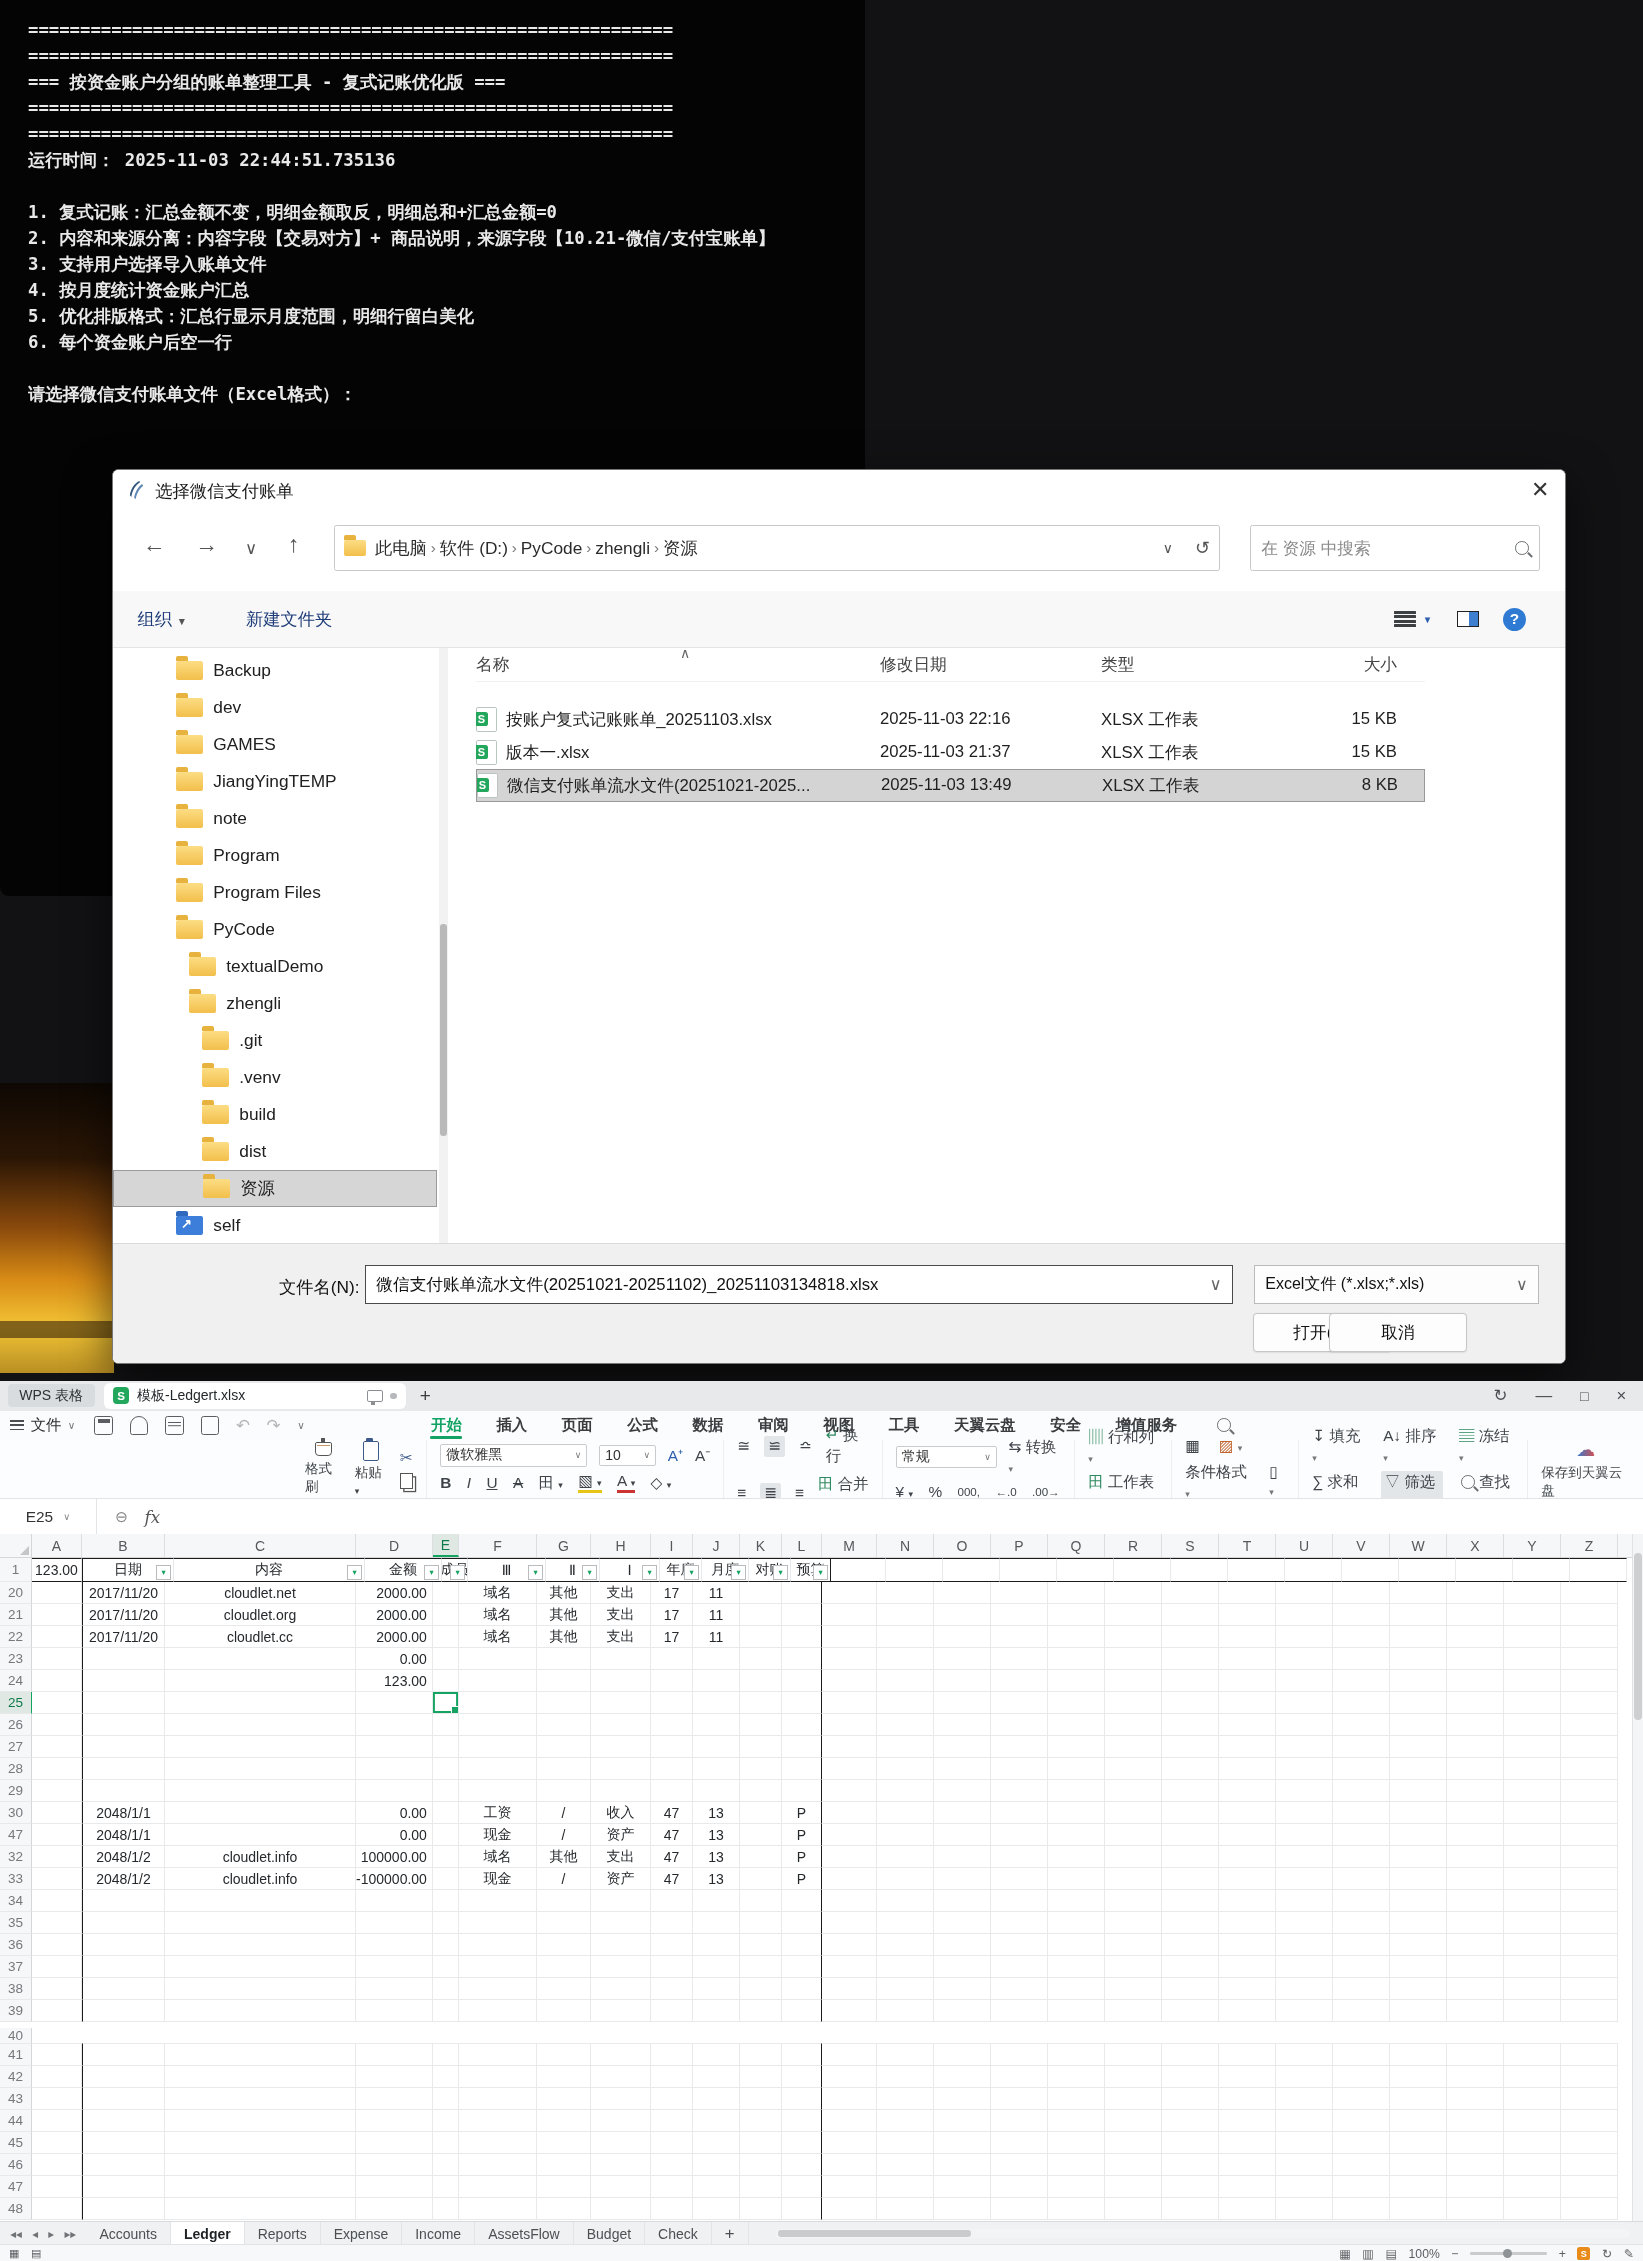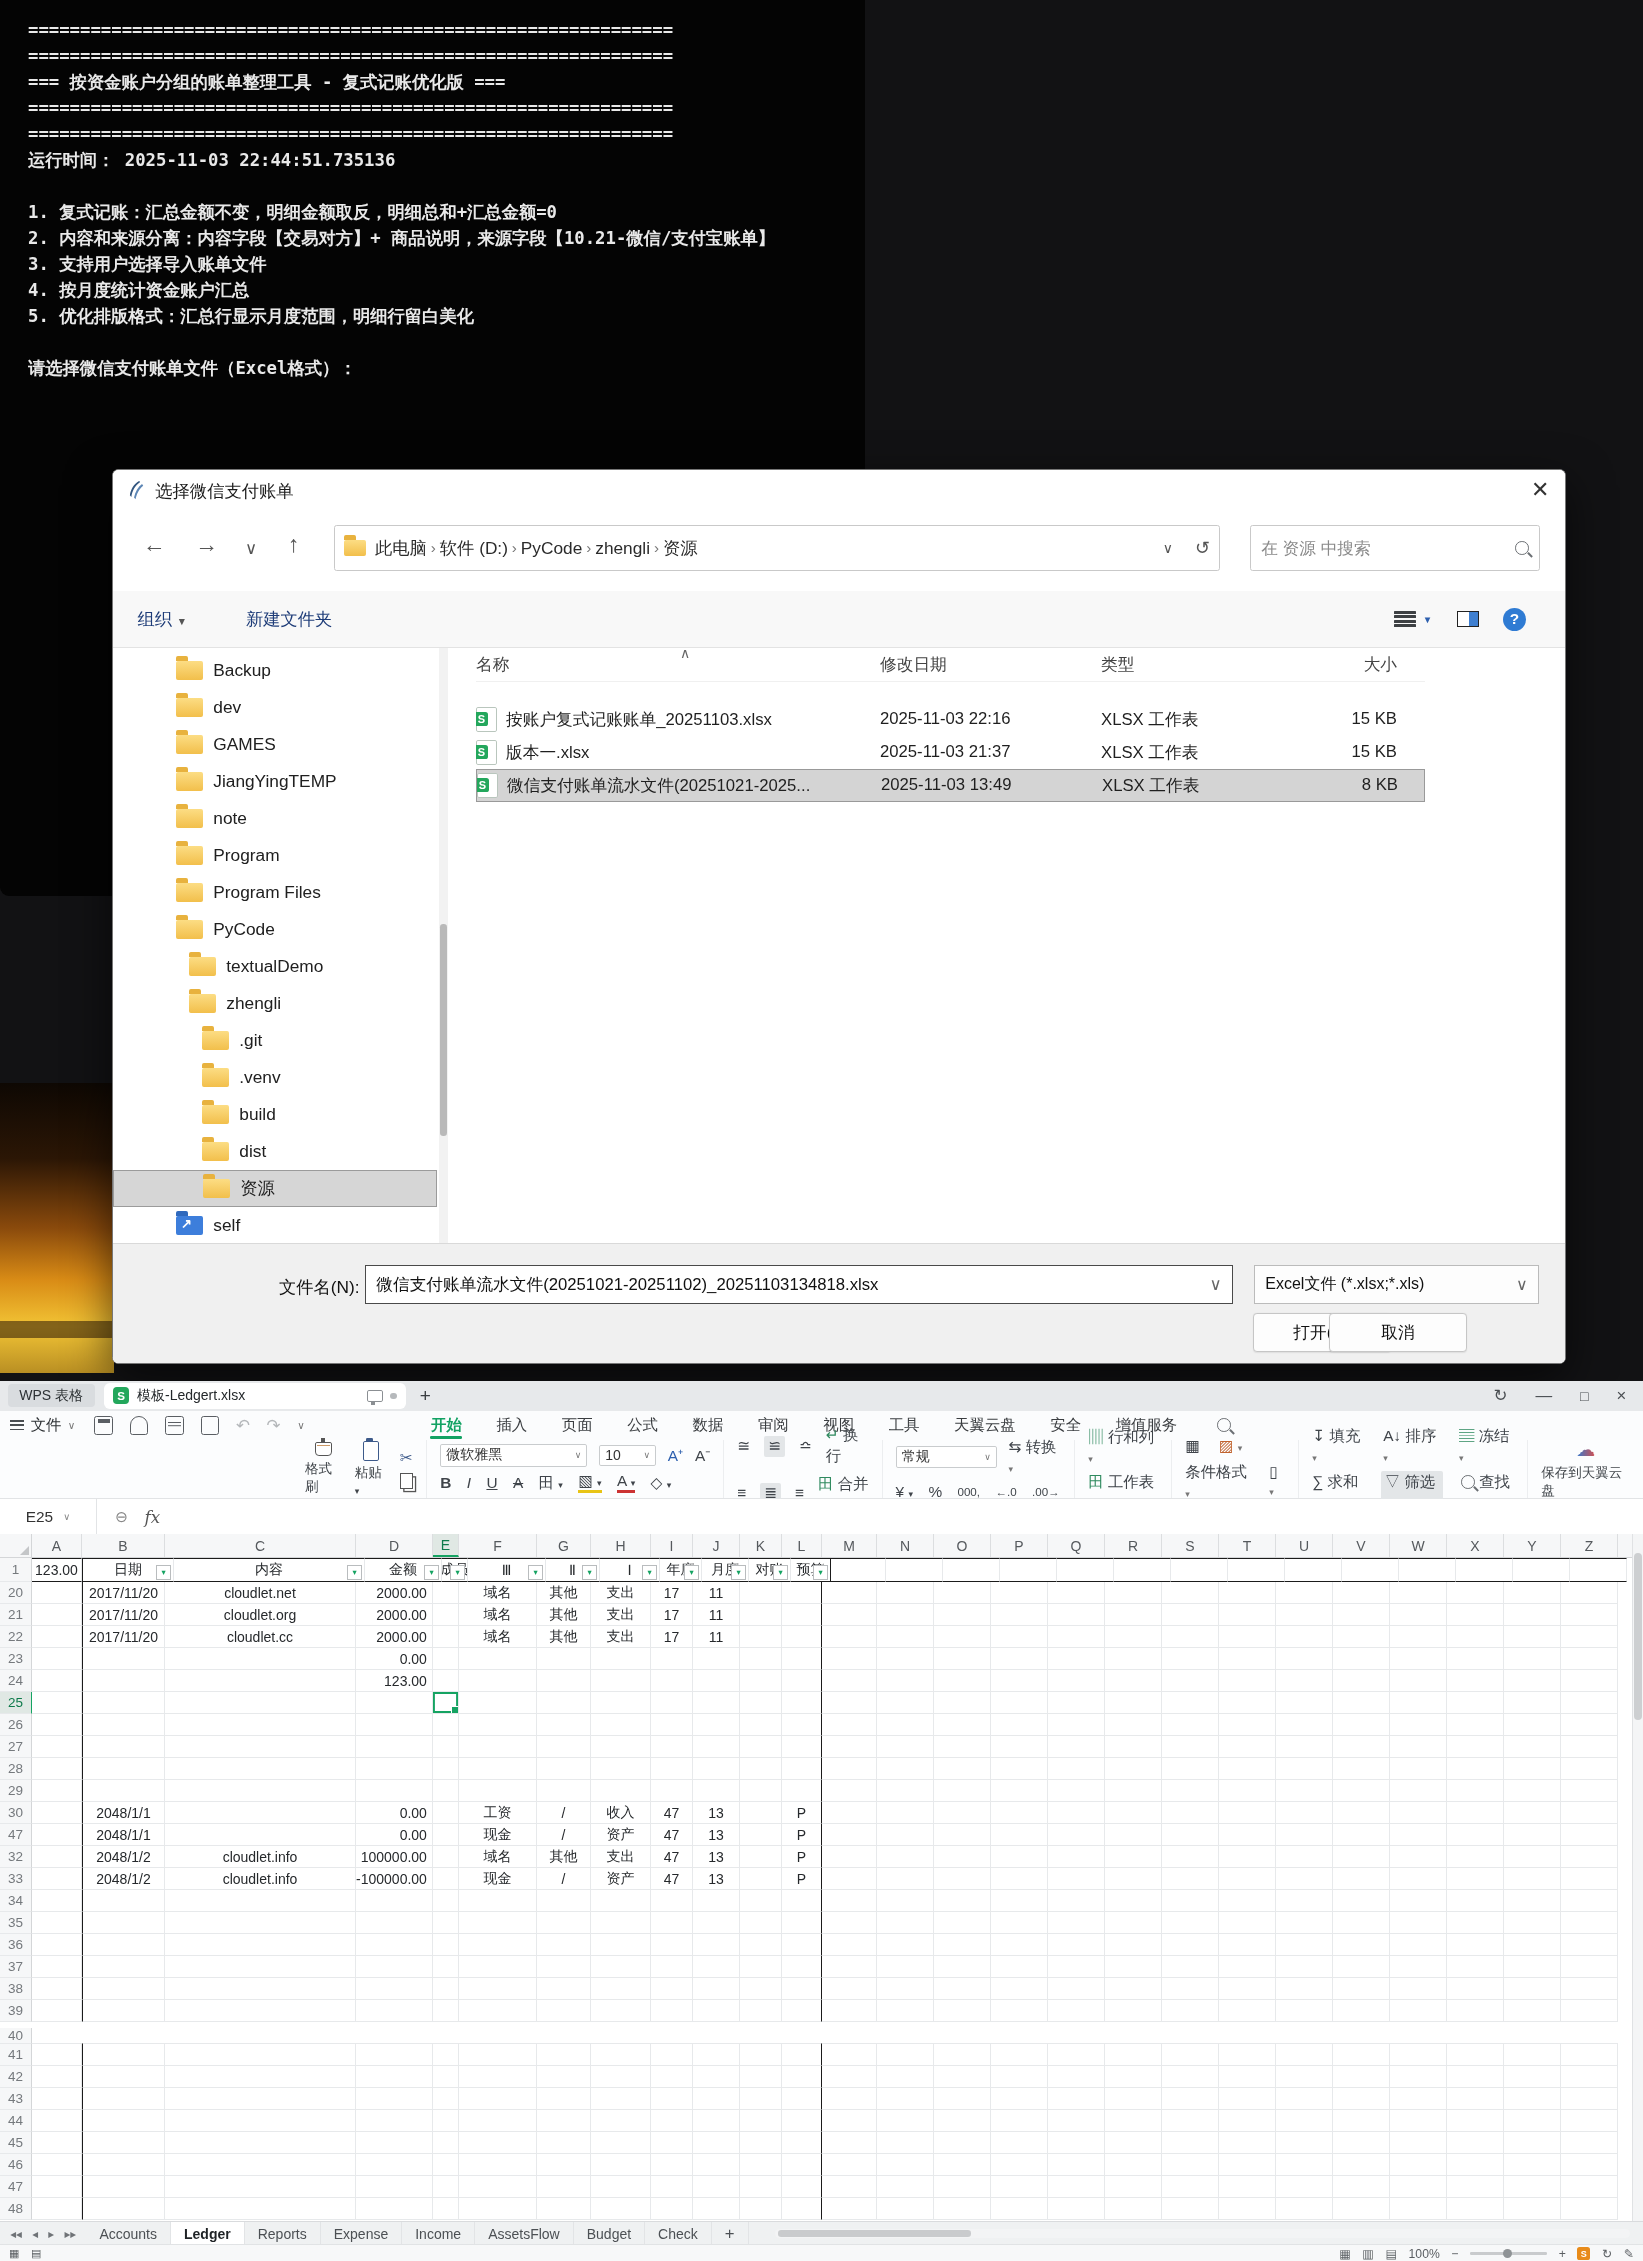--- a/index.html
+++ b/index.html
@@ -93,21 +93,21 @@
   .wmenubar{position:absolute;left:0;top:29.5px;right:0;height:29.5px;background:#fbfcfd;display:flex;align-items:center;font-size:15.4px;color:#3a3d40;}
   .filebtn{display:flex;align-items:center;gap:6.4px;padding-left:10.3px;color:#2e3235;}
   .hamb{width:14px;height:10.3px;display:flex;flex-direction:column;justify-content:space-between;}
   .hamb span{height:1.9px;background:#4a4e52;}
   .qicons{display:flex;align-items:center;gap:16.7px;margin-left:19px;color:#55595e;font-size:16.7px;}
   .qbox{width:16.7px;height:16.7px;border:1.3px solid #5a5e63;border-radius:2.6px;position:relative;}
   .qbox.b1::after{content:'';position:absolute;left:2.6px;top:1.9px;right:2.6px;height:4.5px;background:#5a5e63;}
   .qbox.b2{border-radius:50% 50% 2.6px 2.6px;}
   .qbox.b3::after{content:'';position:absolute;left:1.9px;top:5.1px;right:1.9px;height:1.3px;background:#5a5e63;box-shadow:0 3.2px 0 #5a5e63;}
   .menu-tabs{display:flex;align-items:center;margin-left:109px;height:100%;}
-  .mtab{padding:0 17.3px;height:100%;display:flex;align-items:center;position:relative;}
+  .mtab{padding:0 17.3px;height:100%;display:flex;align-items:center;position:relative;font-weight:bold;}
   .mtab.active{color:#12a263;font-weight:bold;}
   .mtab.active::after{content:'';position:absolute;left:16.7px;right:16.7px;bottom:1.3px;height:2.6px;background:#12a263;border-radius:1.3px;}
   .mag{width:11.6px;height:11.6px;border:1.9px solid #6b6f73;border-radius:50%;position:relative;flex:0 0 auto;}
   .mag::after{content:'';position:absolute;width:6.4px;height:1.9px;background:#6b6f73;transform:rotate(45deg);right:-5.8px;bottom:-1.9px;}
   .ribbon{position:absolute;left:0;top:59px;right:0;height:59px;background:#fcfdfe;border-bottom:0.6px solid #e2e4e6;
           display:flex;align-items:stretch;padding-left:292px;box-sizing:border-box;font-size:13.5px;color:#41464b;}
   .rgroup{display:flex;align-items:center;gap:13px;padding:0 13px;border-right:0.6px solid #eceef0;}
   .rcol{display:flex;flex-direction:column;align-items:center;justify-content:center;gap:3.9px;}
   .rrows{display:flex;flex-direction:column;justify-content:center;gap:6.4px;}
   .rline{display:flex;align-items:center;gap:11.6px;}
@@ -180,20 +180,21 @@
       <div class="term-line">=== 按资金账户分组的账单整理工具 - 复式记账优化版 ===</div>
       <div class="term-line">==============================================================</div>
       <div class="term-line">==============================================================</div>
       <div class="term-line">运行时间： 2025-11-03 22:44:51.735136</div>
       <div class="term-line">&nbsp;</div>
       <div class="term-line">1. 复式记账：汇总金额不变，明细金额取反，明细总和+汇总金额=0</div>
       <div class="term-line">2. 内容和来源分离：内容字段【交易对方】+ 商品说明，来源字段【10.21-微信/支付宝账单】</div>
       <div class="term-line">3. 支持用户选择导入账单文件</div>
       <div class="term-line">4. 按月度统计资金账户汇总</div>
       <div class="term-line">5. 优化排版格式：汇总行显示月度范围，明细行留白美化</div>
+      <div class="term-line">6. 每个资金账户后空一行</div>
       <div class="term-line">&nbsp;</div>
       <div class="term-line">请选择微信支付账单文件（Excel格式）：</div>
     </div>
 
   <div class="wallpaper"></div>
 
   <div class="dialog">
     <div class="dlg-title">
       <svg class="feather" viewBox="0 0 32 36">
         <path d="M22 1 C13 6 8 15 6.5 25 L9 28 C10.5 18 15 9 24 3 Z" fill="#33567f"></path>

